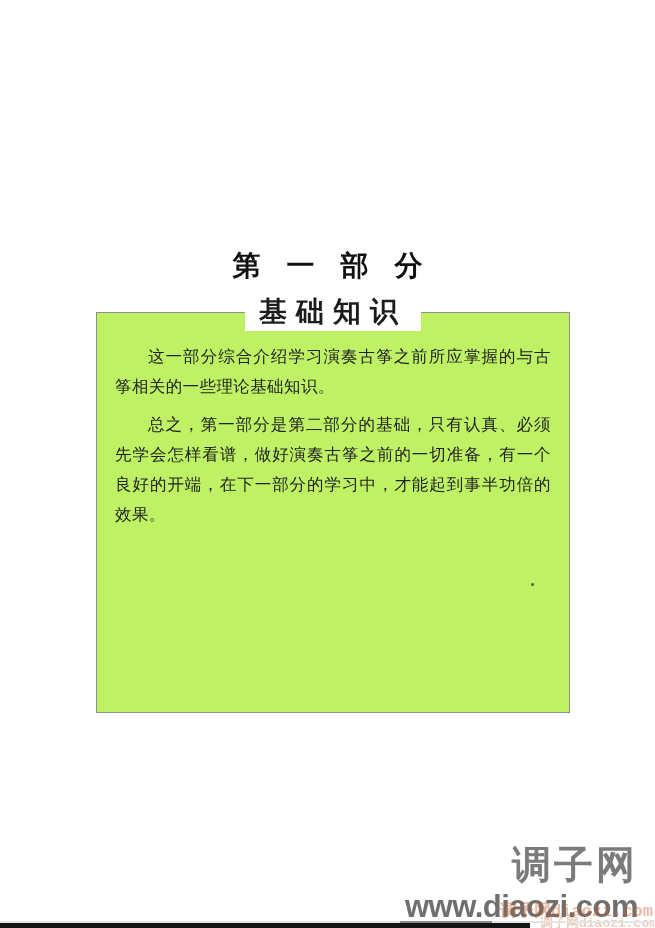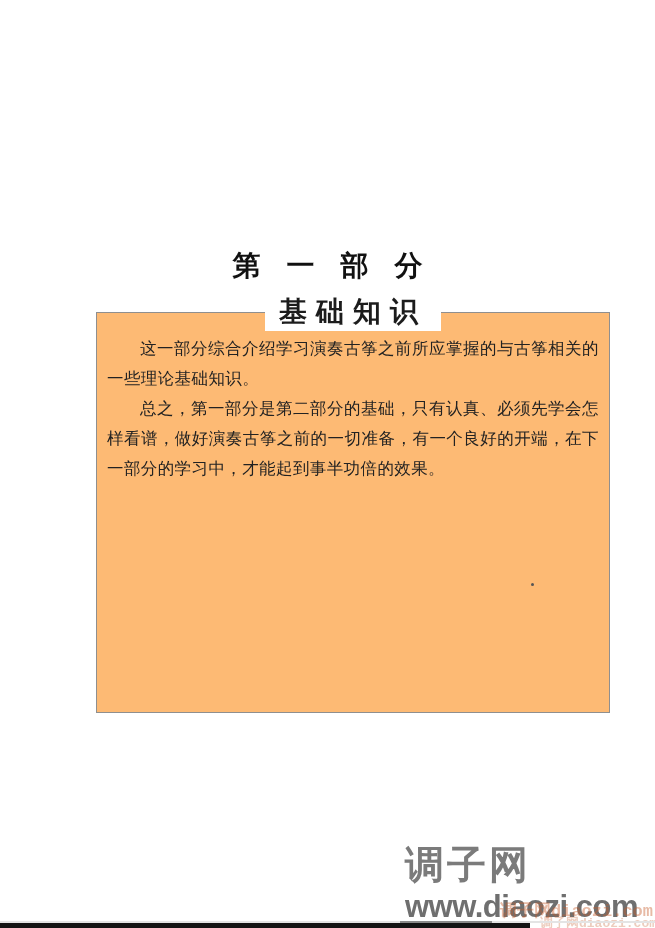--- a/index.html
+++ b/index.html
@@ -23,23 +23,23 @@
     padding-left: 26px; 
     box-sizing: border-box;
     color: #111;
     margin-top: 37px;
   }
 
   
   .content-box {
     position: absolute;
     left: 96px; top: 312px;
-    width: 514px; height: 401px;
+    width: 474px; height: 401px;
     border: 1px solid #8f8f8f;
-    background: #fdba74;
+    background: #bef264;
     box-sizing: border-box;
   }
   .box-heading {
     position: absolute;
     top: -20px; left: 50%;
     transform: translateX(-50%);
     background: #ffffff;
     padding: 0 14px;
     white-space: nowrap;
     font-family: "Liberation Serif", "DejaVu Serif", serif;
@@ -49,36 +49,36 @@
     color: #1c1c1c;
   }
   .box-body {
     padding: 21px 10px 0 10px;
     font-size: 16.5px;
     line-height: 30px;
     letter-spacing: 0.4px;
     color: #222222;
     text-align: justify;
   }
-  .box-body p { margin: 0; text-indent: 2em; }
+  .box-body p { margin: 8px; text-indent: 2em; }
 
   
   .ink-dot {
     position: absolute;
     left: 531px; top: 583px;
     width: 3px; height: 3px;
     border-radius: 50%;
     background: #555;
   }
 
   
   .watermark {
     position: absolute;
     right: 17px; bottom: 6px;
-    text-align: left;
+    text-align: right;
     font-family: "Liberation Sans", "DejaVu Sans", sans-serif;
     font-weight: bold;
     line-height: 1;
   }
   .wm-name {
     display: block;
     font-size: 39px;
     letter-spacing: 3px;
     color: #7b7b7b;
   }

